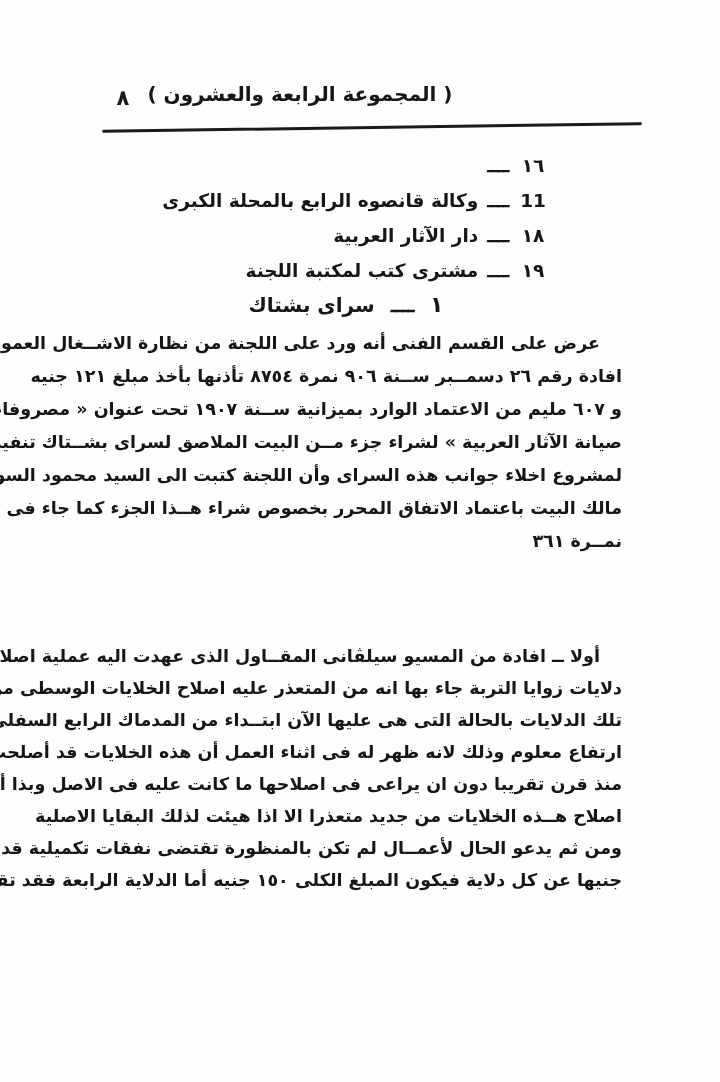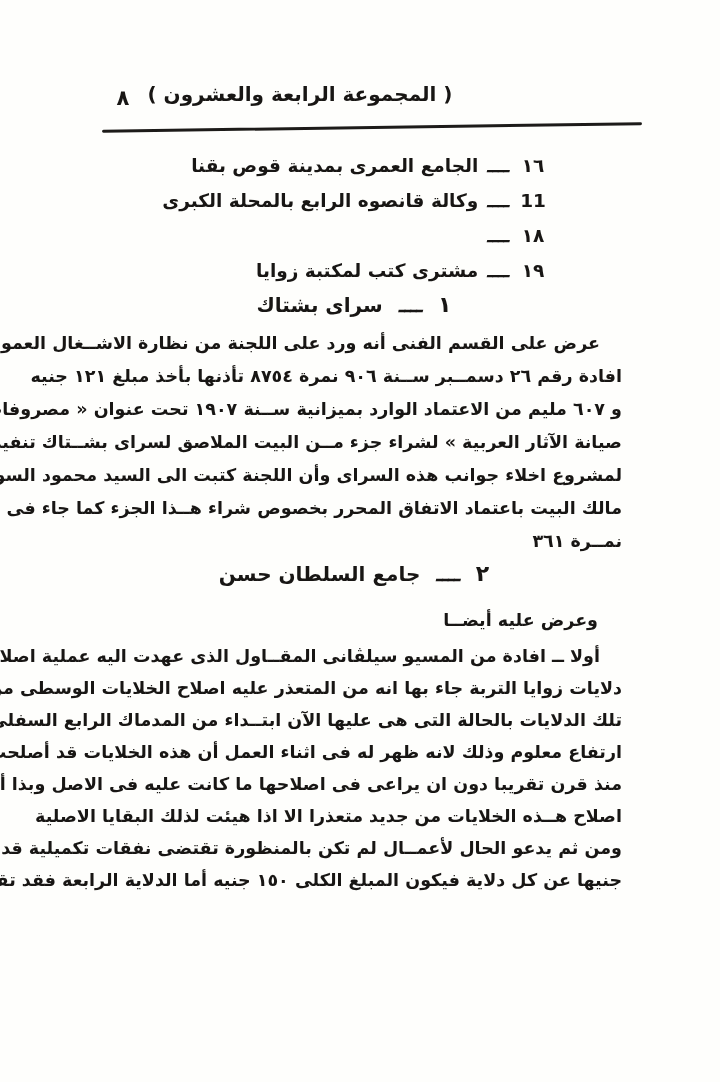--- a/index.html
+++ b/index.html
@@ -40,21 +40,21 @@
   .toc-row{
     display:flex;flex-direction:row;align-items:baseline;
     justify-content:flex-start;
     height:35px;line-height:35px;
     font-size:18.5px;font-weight:bold;
   }
   .toc-num{min-width:30px;text-align:center;}
   .dash{padding:0 9px;font-weight:bold;font-style:italic;}
   
   .sec-head{
-    position:absolute;left:8px;width:692px;
+    position:absolute;left:0;width:692px;
     text-align:center;
     font-size:20px;font-weight:bold;
   }
   .sec-head .num{font-size:22px;}
   #sec1-head{top:292px;}
   #sec2-head{top:561px;}
   
   .para{
     position:absolute;left:99px;width:523px;
     font-weight:bold;
@@ -85,61 +85,55 @@
 <div class="page">
 
   <div class="hdr-title">( المجموعة الرابعة والعشرون )</div>
   <div class="page-num">٨</div>
   <div class="rule"></div>
 
   <div class="toc">
     <div class="toc-row">
       <span class="toc-num">١٦</span>
       <span class="dash">ــــ</span>
-      <span class="toc-text">الجامع العمرى بمدينة قوص بقنا</span>
     </div>
     <div class="toc-row">
       <span class="toc-num">11</span>
       <span class="dash">ــــ</span>
       <span class="toc-text">وكالة قانصوه الرابع بالمحلة الكبرى</span>
     </div>
     <div class="toc-row">
       <span class="toc-num">١٨</span>
       <span class="dash">ــــ</span>
+      <span class="toc-text">دار الآثار العربية</span>
     </div>
     <div class="toc-row">
       <span class="toc-num">١٩</span>
       <span class="dash">ــــ</span>
-      <span class="toc-text">مشترى كتب لمكتبة زوايا</span>
+      <span class="toc-text">مشترى كتب لمكتبة اللجنة</span>
     </div>
   </div>
 
   <div class="sec-head" id="sec1-head">
     <span class="num">١</span>
     <span class="dash">ــــ</span>
     <span>سراى بشتاك</span>
   </div>
 
   <div class="para" id="para1">
     <div class="pline indent">عرض على القسم الفنى أنه ورد على اللجنة من نظارة الاشــغال العموميــة</div>
     <div class="pline">افادة رقم ٢٦ دسمــبر ســنة ٩٠٦ نمرة ٨٧٥٤ تأذنها بأخذ مبلغ ١٢١ جنيه</div>
     <div class="pline">و ٦٠٧ مليم من الاعتماد الوارد بميزانية ســنة ١٩٠٧ تحت عنوان « مصروفات</div>
     <div class="pline">صيانة الآثار العربية » لشراء جزء مــن البيت الملاصق لسراى بشــتاك تنفيذا</div>
     <div class="pline">لمشروع اخلاء جوانب هذه السراى وأن اللجنة كتبت الى السيد محمود السوسى</div>
     <div class="pline">مالك البيت باعتماد الاتفاق المحرر بخصوص شراء هــذا الجزء كما جاء فى التقرير</div>
     <div class="pline short">نمــرة ٣٦١</div>
   </div>
 
-  <div class="sec-head" id="sec2-head">
-    <span class="num">٢</span>
-    <span class="dash">ــــ</span>
-    <span>جامع السلطان حسن</span>
-  </div>
 
-  <div class="intro-line">وعرض عليه أيضــا</div>
 
   <div class="para" id="para2">
     <div class="pline indent">أولا ــ افادة من المسيو سيلڤانى المقــاول الذى عهدت اليه عملية اصلاح</div>
     <div class="pline">دلايات زوايا التربة جاء بها انه من المتعذر عليه اصلاح الخلايات الوسطى من</div>
     <div class="pline">تلك الدلايات بالحالة التى هى عليها الآن ابتــداء من المدماك الرابع السفلى الى</div>
     <div class="pline">ارتفاع معلوم وذلك لانه ظهر له فى اثناء العمل أن هذه الخلايات قد أصلحت</div>
     <div class="pline">منذ قرن تقريبا دون ان يراعى فى اصلاحها ما كانت عليه فى الاصل وبذا أصبح</div>
     <div class="pline">اصلاح هــذه الخلايات من جديد متعذرا الا اذا هيئت لذلك البقايا الاصلية</div>
     <div class="pline">ومن ثم يدعو الحال لأعمــال لم تكن بالمنظورة تقتضى نفقات تكميلية قدرها ٥٠</div>
     <div class="pline">جنيها عن كل دلاية فيكون المبلغ الكلى ١٥٠ جنيه أما الدلاية الرابعة فقد تقرر</div>

